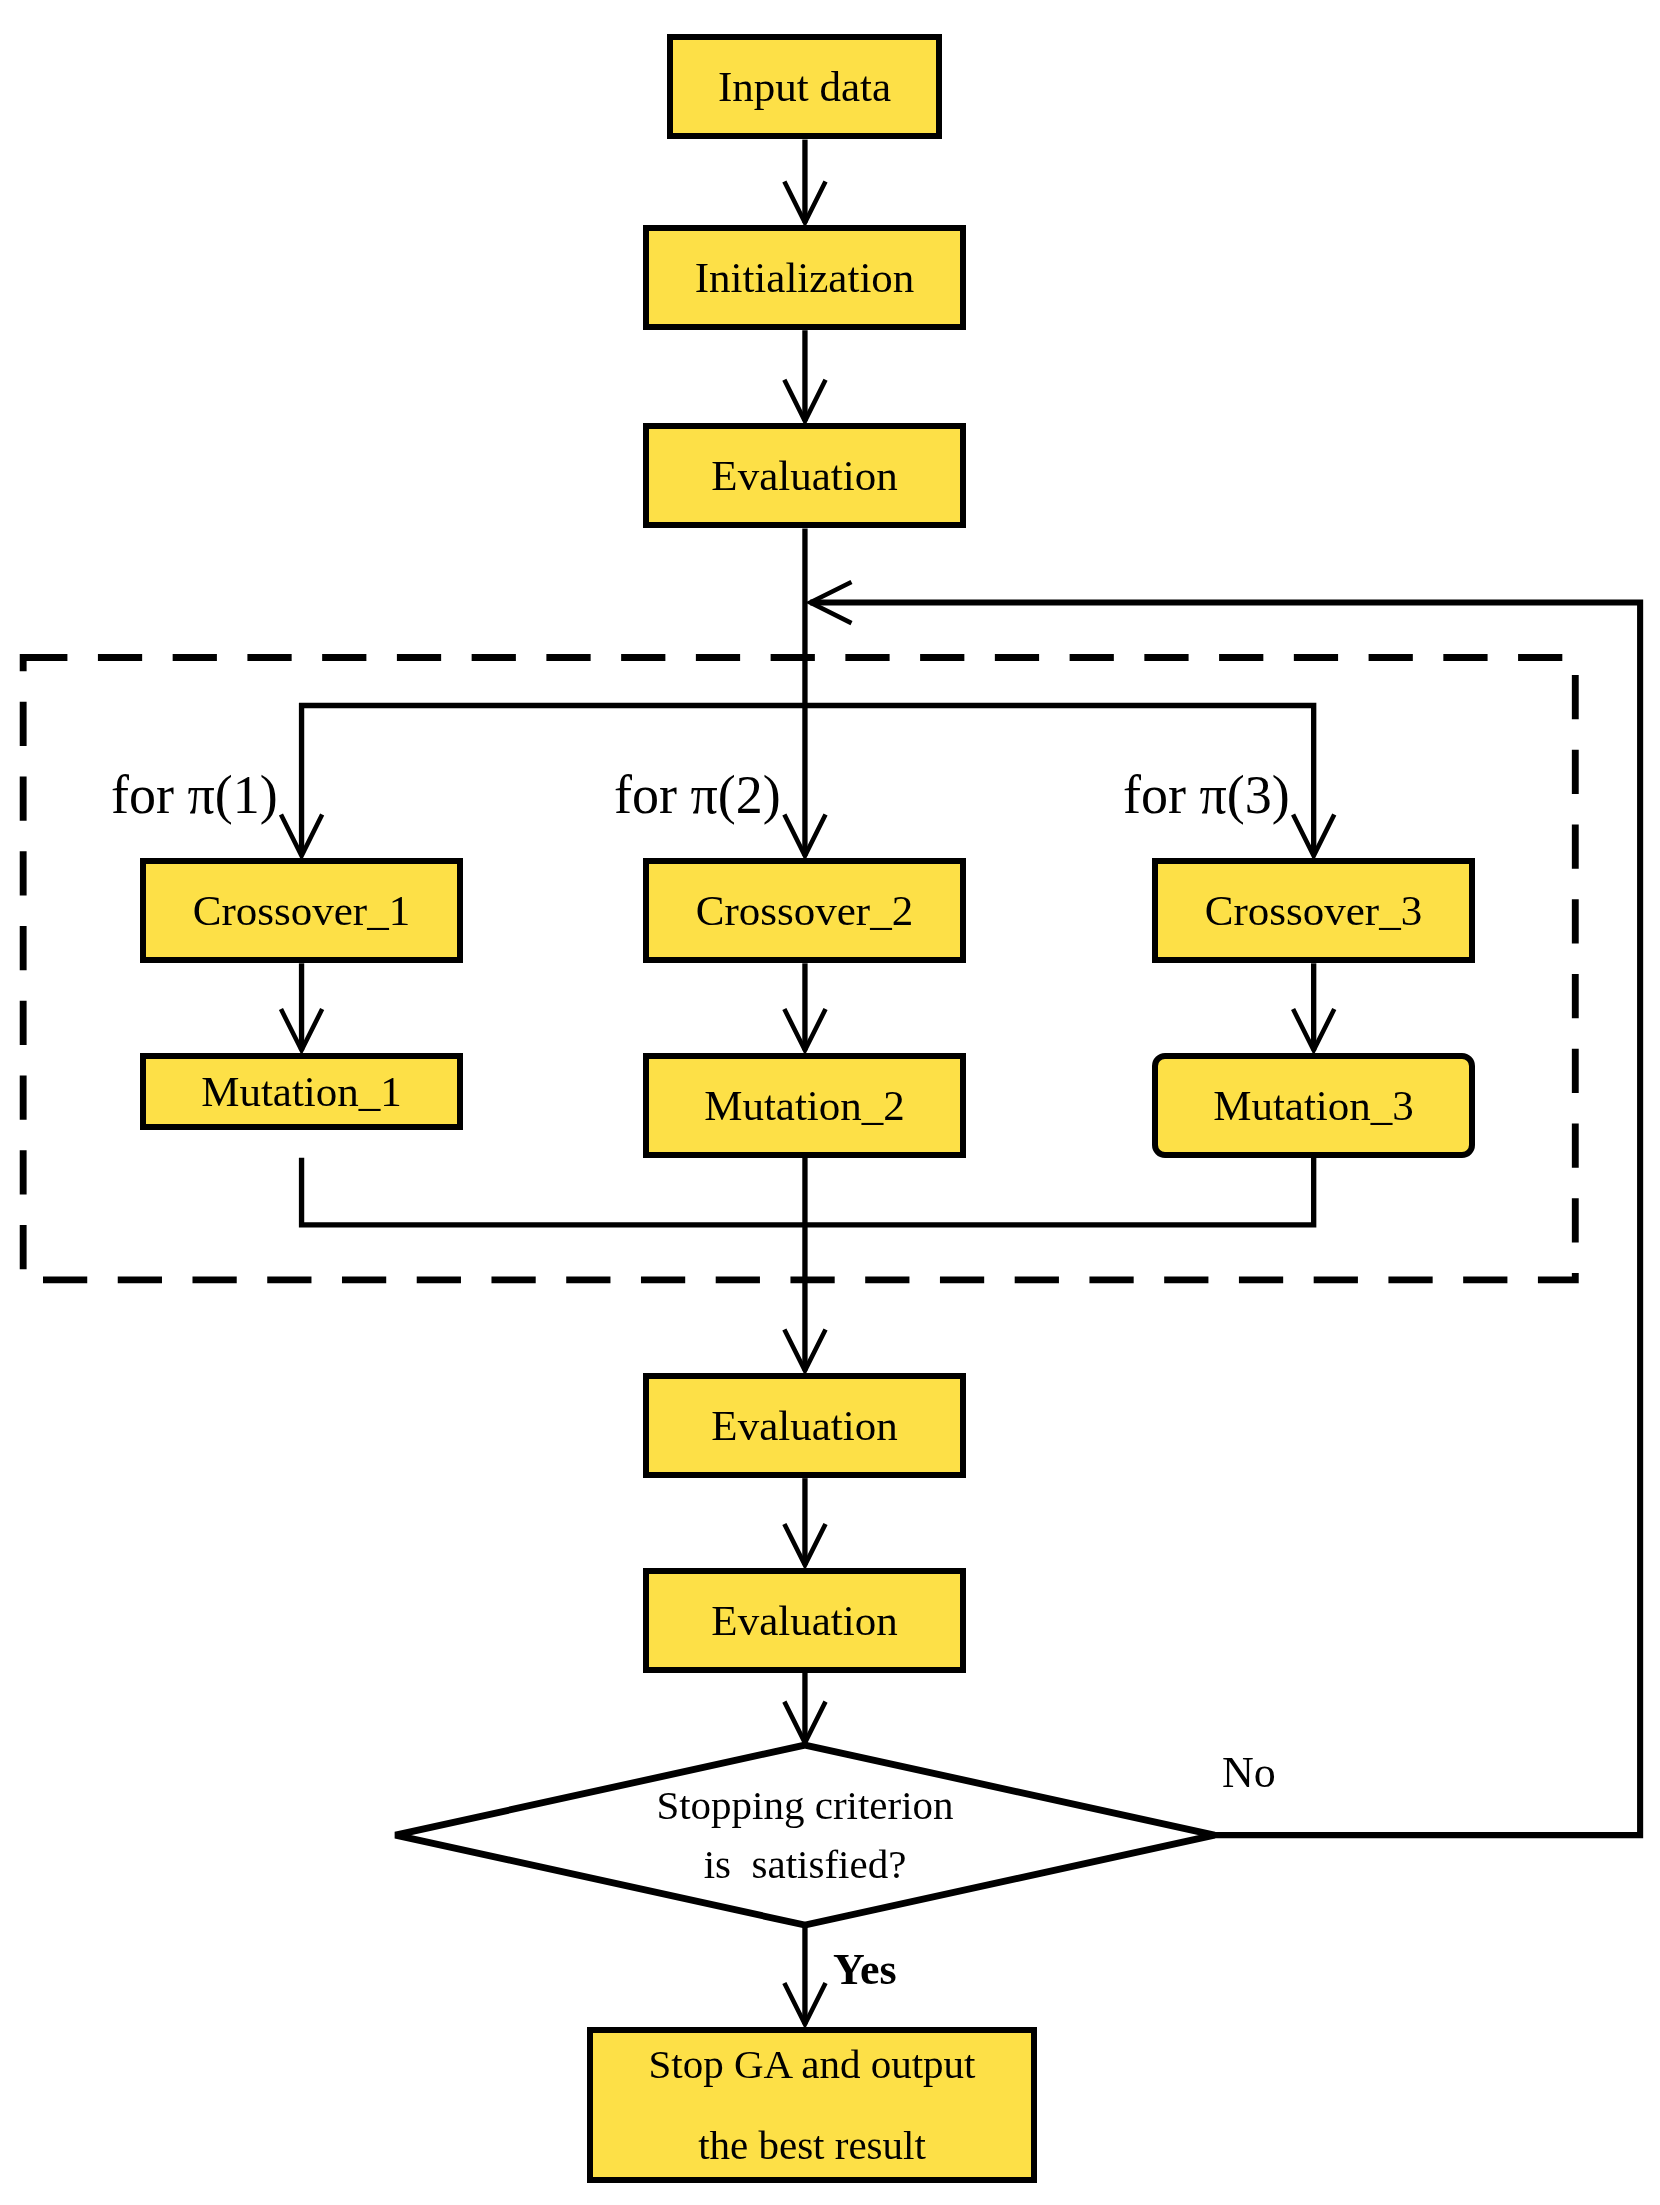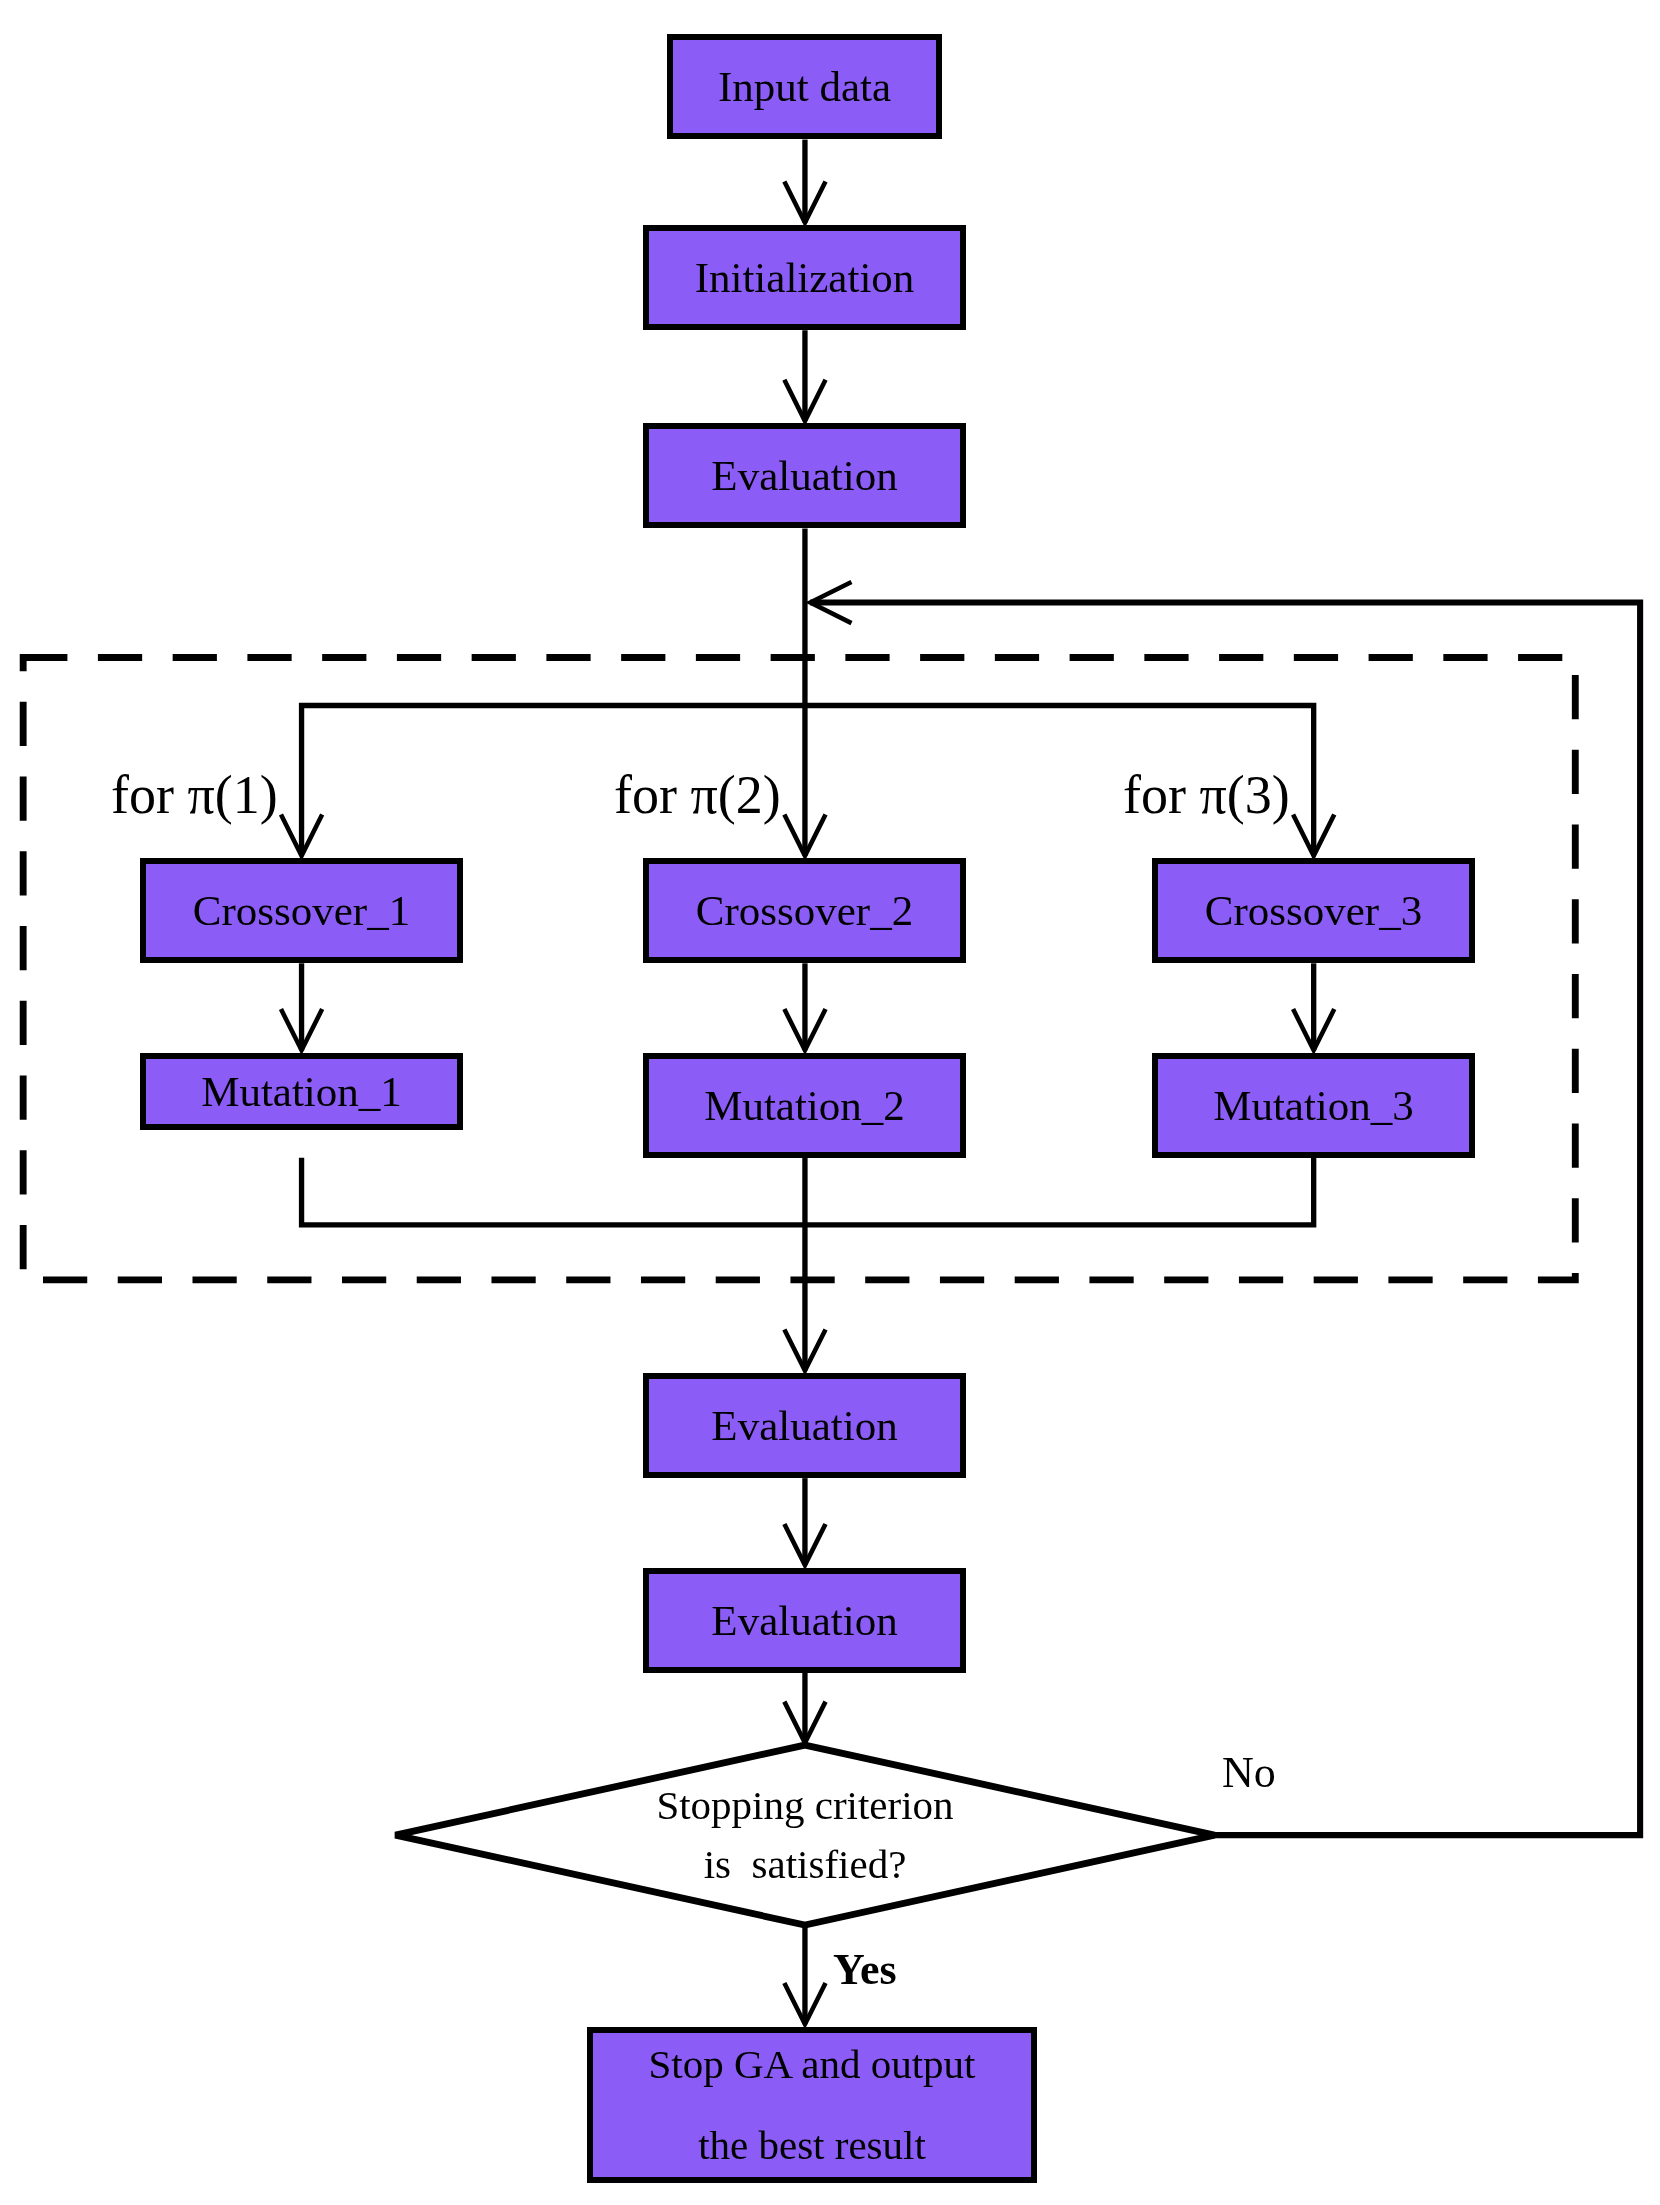--- a/index.html
+++ b/index.html
@@ -9,21 +9,21 @@
     background:#ffffff;
     color:#000;
     font-family:"Liberation Serif", serif;
     overflow:hidden;
   }
   .layer { position:absolute; left:0; top:0; width:1661px; height:2205px; }
   .node {
     position:absolute;
     box-sizing:border-box;
     border:6.9px solid #000;
-    background:#8b5cf6;
+    background:#fde047;
     display:flex; align-items:center; justify-content:center;
     text-align:center;
     font-size:43px;
     line-height:1.2;
   }
   .branch-label {
     position:absolute;
     font-size:54px;
     text-align:left;
     white-space:nowrap;
@@ -100,21 +100,21 @@
   <div class="branch-label" style="left:111px; top:764px; width:185px;">for π(1)</div>
   <div class="branch-label" style="left:614px; top:764px; width:185px;">for π(2)</div>
   <div class="branch-label" style="left:1123px; top:764px; width:185px;">for π(3)</div>
 
   <div class="node" style="left:140px; top:858px; width:323px; height:105px;">Crossover_1</div>
   <div class="node" style="left:643px; top:858px; width:323px; height:105px;">Crossover_2</div>
   <div class="node" style="left:1152px; top:858px; width:323px; height:105px;">Crossover_3</div>
 
   <div class="node" style="left:140px; top:1053px; width:323px; height:77px;">Mutation_1</div>
   <div class="node" style="left:643px; top:1053px; width:323px; height:105px;">Mutation_2</div>
-  <div class="node" style="left:1152px; top:1053px; width:323px; height:105px;">Mutation_3</div>
+  <div class="node" style="left:1152px; top:1053px; width:323px; height:105px;border-radius:13px;">Mutation_3</div>
 
   <div class="node" style="left:643px; top:1373px; width:323px; height:105px;">Evaluation</div>
 
   <div class="node" style="left:643px; top:1568px; width:323px; height:105px;">Evaluation</div>
 
   <div class="diamond-text" style="left:534px; top:1774px; width:542px; height:122px;">
     <div>Stopping criterion</div>
     <div>is  satisfied?</div>
   </div>
 

